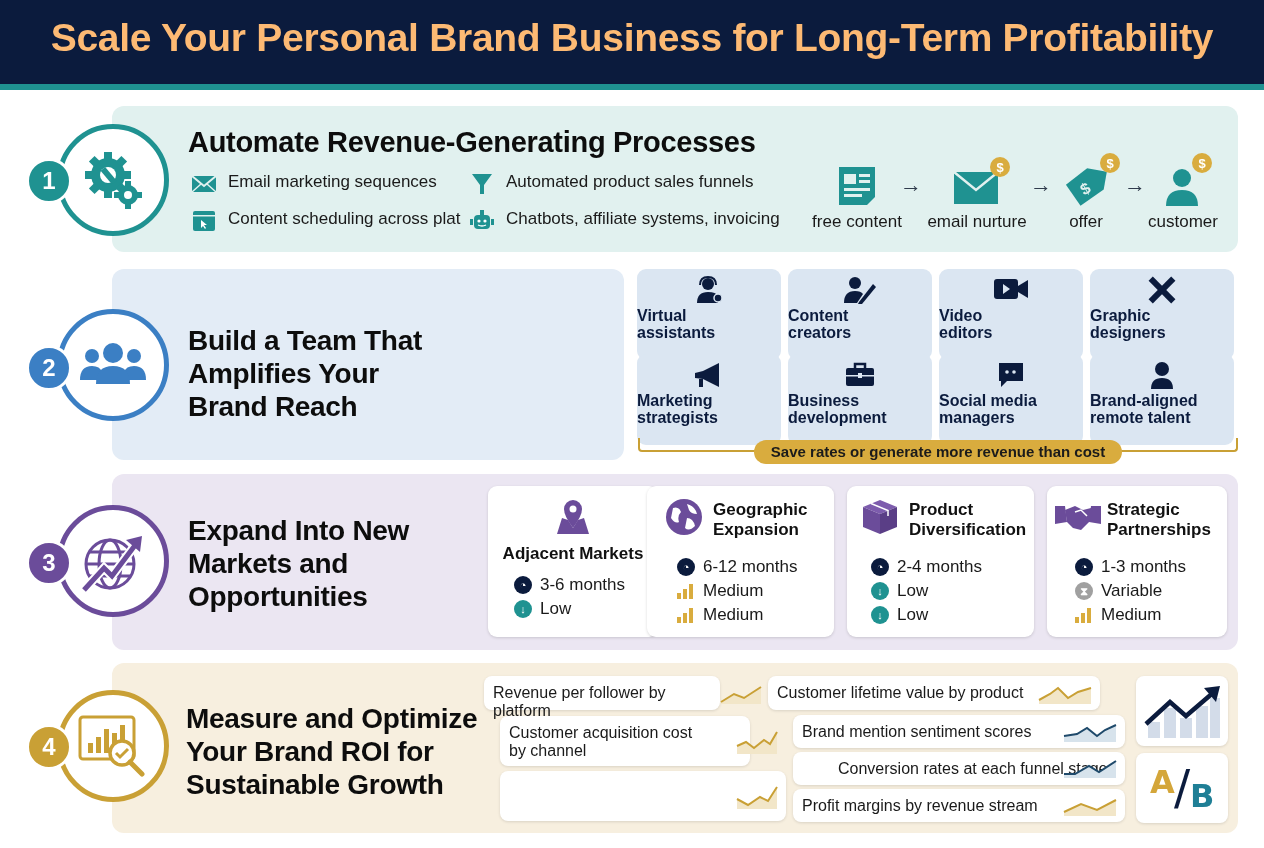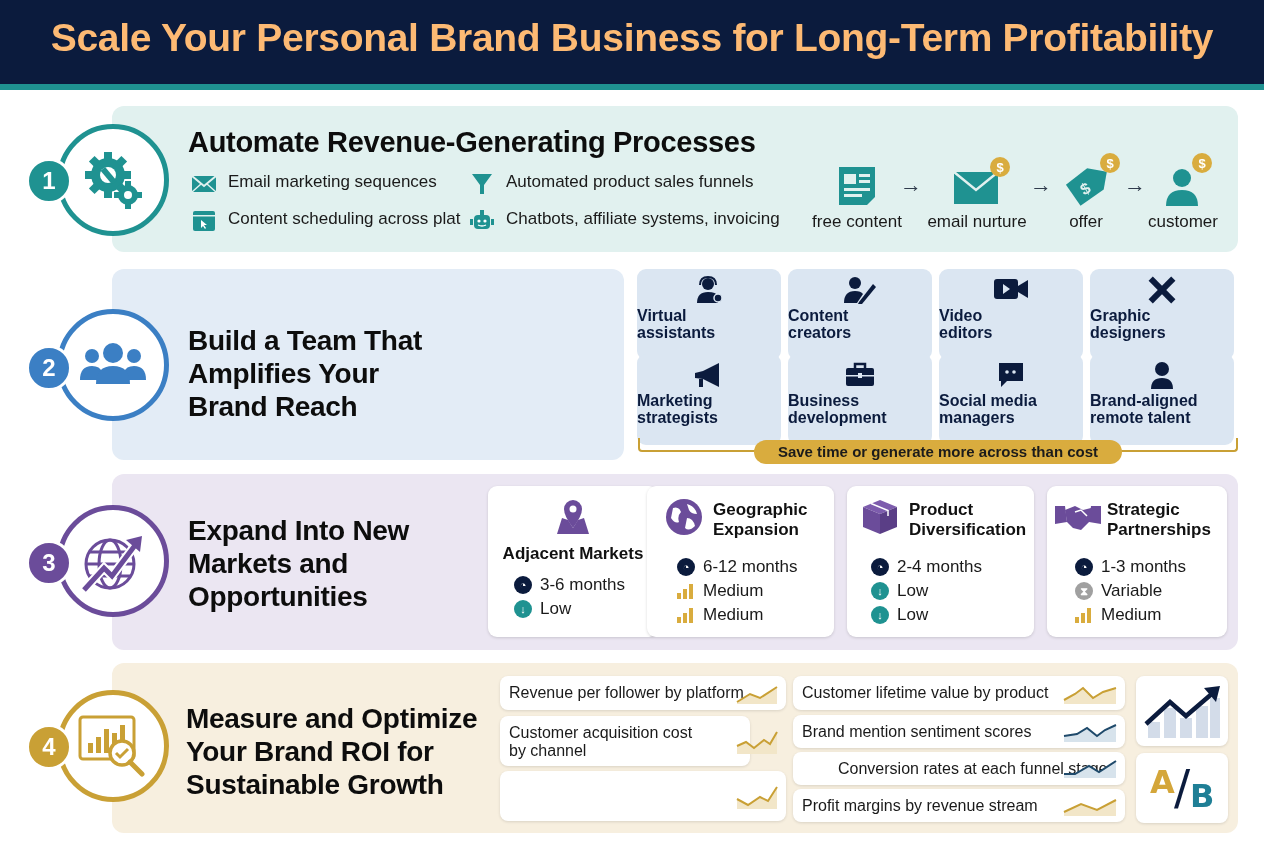--- a/index.html
+++ b/index.html
@@ -280,21 +280,21 @@
         <path d="M2 28 Q2 17 13 17 Q24 17 24 28 Z" fill="#0b1b3d"></path>
       </svg>
     </div>
   <div class="lbl">
       <div>Brand-aligned</div>
       <div>remote talent</div>
     </div>
 </div>
 
 <div class="bracket"></div>
-<div class="save-pill">Save time or generate more across than cost</div>
+<div class="save-pill">Save rates or generate more revenue than cost</div>
 
 <div class="panel p3"></div>
 <div class="ring" style="left:57px;top:505px;border-color:#6b4c9a;">
   <svg width="66" height="66" viewBox="0 0 66 66">
     <g stroke="#6b4c9a" stroke-width="3" fill="none">
       <circle cx="30" cy="36" r="24"></circle>
         <ellipse cx="30" cy="36" rx="11" ry="24"></ellipse>
       <line x1="6" y1="36" x2="54" y2="36"></line>
         <line x1="9" y1="24" x2="51" y2="24"></line>
         <line x1="9" y1="48" x2="51" y2="48"></line>
@@ -427,21 +427,21 @@
     <line x1="52" y1="49" x2="64" y2="61" stroke="#c9a035" stroke-width="5" stroke-linecap="round"></line>
   </svg>
 </div>
 <div class="num" style="left:26px;top:724px;background:#c9a035;">4</div>
 <div class="sec-title" style="left:186px;top:702px;">
   <div>Measure and Optimize</div>
   <div>Your Brand ROI for</div>
   <div>Sustainable Growth</div>
 </div>
 
-<div class="metric" style="left:500px;top:676px;width:286px;height:34px;padding-left:9px;">
+<div class="metric" style="left:484px;top:676px;width:236px;height:34px;padding-left:9px;">
   <div class="t" style="top:8px;">Revenue per follower by platform</div>
   <svg style="left:236px;top:8px;" width="42" height="20" viewBox="0 0 42 20">
       <path d="M1 18 L14 10 L24 14 L41 3 L41 20 L1 20 Z" fill="#f2e6c8"></path>
       <path d="M1 18 L14 10 L24 14 L41 3" stroke="#c9a035" stroke-width="2" fill="none"></path>
     </svg>
 </div>
 <div class="metric" style="left:500px;top:716px;width:250px;height:50px;">
   <div class="t" style="top:8px;">
       <div>Customer acquisition cost</div>
       <div>by channel</div>
@@ -451,21 +451,21 @@
       <path d="M1 16 L10 12 L18 18 L28 10 L34 14 L41 2" stroke="#c9a035" stroke-width="2" fill="none"></path>
     </svg>
 </div>
 <div class="metric" style="left:500px;top:771px;width:286px;height:50px;">
   <svg style="left:236px;top:14px;" width="42" height="24" viewBox="0 0 42 24">
       <path d="M1 14 L12 20 L24 12 L32 16 L41 2 L41 24 L1 24 Z" fill="#f2e6c8"></path>
       <path d="M1 14 L12 20 L24 12 L32 16 L41 2" stroke="#c9a035" stroke-width="2" fill="none"></path>
     </svg>
 </div>
 
-<div class="metric" style="left:793px;top:676px;width:332px;height:34px;">
+<div class="metric" style="left:768px;top:676px;width:332px;height:34px;">
   <div class="t" style="top:8px;">Customer lifetime value by product</div>
   <svg style="left:270px;top:8px;" width="54" height="20" viewBox="0 0 54 20">
       <path d="M1 16 L12 10 L20 4 L30 14 L40 8 L53 4 L53 20 L1 20 Z" fill="#f2e6c8"></path>
       <path d="M1 16 L12 10 L20 4 L30 14 L40 8 L53 4" stroke="#c9a035" stroke-width="2" fill="none"></path>
     </svg>
 </div>
 <div class="metric" style="left:793px;top:715px;width:332px;height:33px;">
   <div class="t" style="top:8px;">Brand mention sentiment scores</div>
   <svg style="left:270px;top:7px;" width="54" height="20" viewBox="0 0 54 20">
       <path d="M1 14 L14 12 L24 6 L34 14 L42 8 L53 3 L53 20 L1 20 Z" fill="#d7e3ec"></path>

